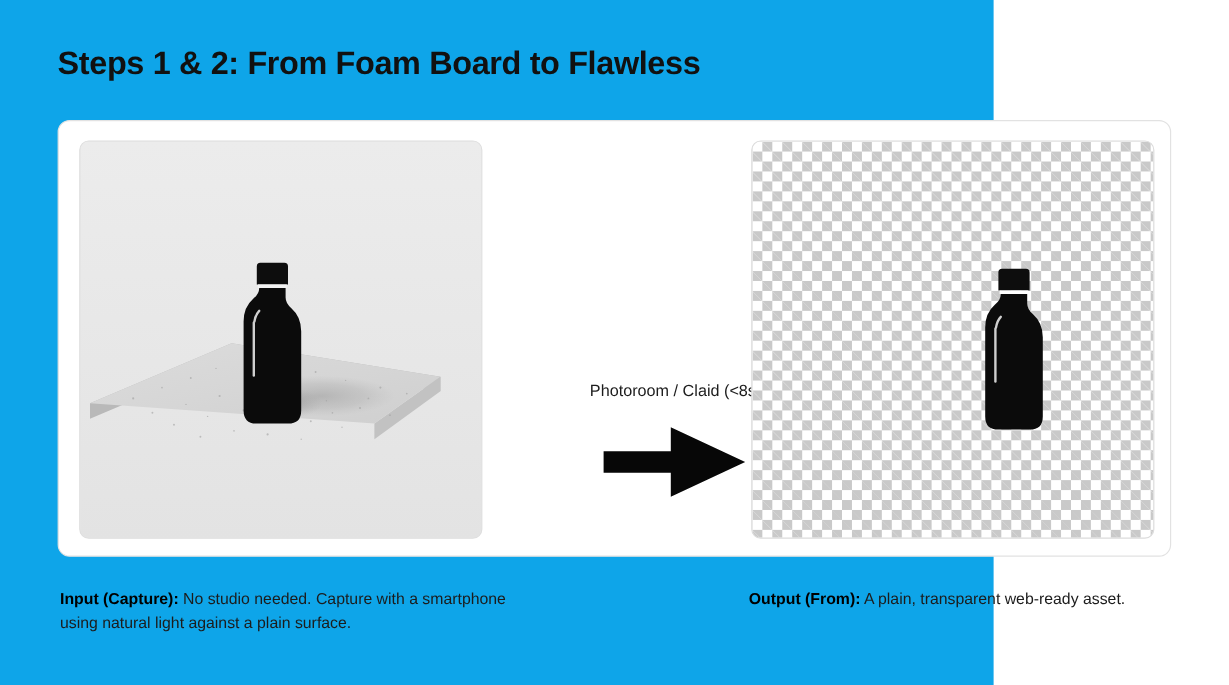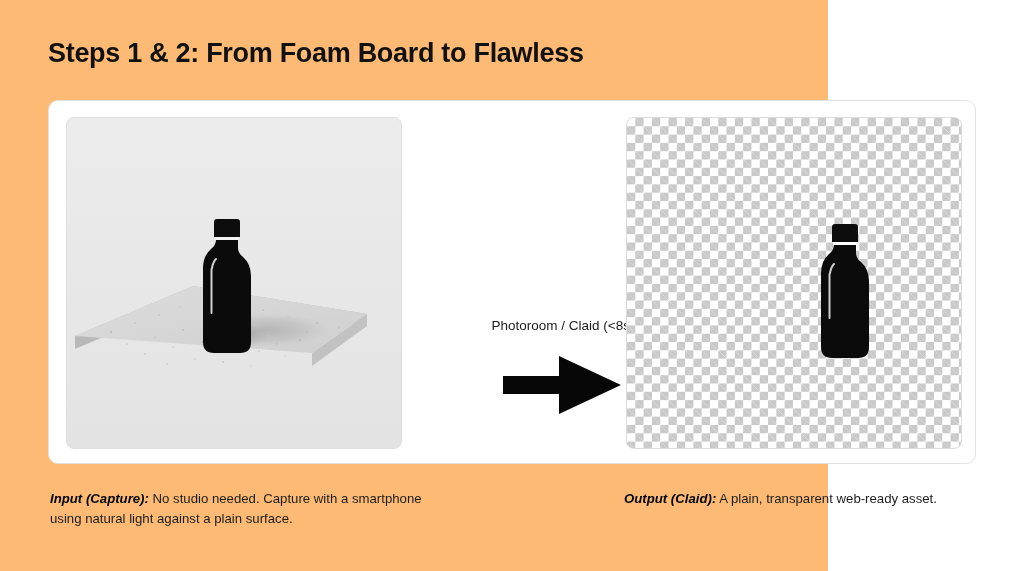--- a/index.html
+++ b/index.html
@@ -6,21 +6,21 @@
   html, body {
     margin: 0; padding: 0;
     width: 1024px; height: 571px;
     background: #ffffff;
     font-family: "Liberation Sans", sans-serif;
     overflow: hidden;
   }
   #page {
     position: relative;
     width: 828px; height: 571px;
-    background: #fdba74;
+    background: #0ea5e9;
   }
 
   
   #page-title {
     position: absolute;
     left: 48px; top: 38px;
     font-size: 27px;
     font-weight: bold;
     color: #111111;
     letter-spacing: -0.3px;
@@ -90,21 +90,21 @@
   #transform-arrow svg { display: block; width: 100%; height: 100%; }
 
   
   .caption {
     position: absolute;
     top: 489px;
     font-size: 13.2px;
     line-height: 1.55;
     color: #1c1c1c;
   }
-  .caption b { font-weight: bold; color: #000; font-style: italic; }
+  .caption b { font-weight: bold; color: #000; }
   #input-caption  { left: 50px;  width: 380px; }
   #output-caption { left: 624px; width: 360px; }
 </style>
 </head>
 <body>
 
 <div id="page">
 
   <div id="page-title">Steps 1 &amp; 2: From Foam Board to Flawless</div>
 
@@ -232,16 +232,16 @@
       </div>
     </div>
 
   </div>
 
   <div class="caption" id="input-caption">
     <b>Input (Capture):</b><span> No studio needed. Capture with a smartphone using natural light against a plain surface.</span>
   </div>
 
   <div class="caption" id="output-caption">
-    <b>Output (Claid):</b><span> A plain, transparent web-ready asset.</span>
+    <b>Output (From):</b><span> A plain, transparent web-ready asset.</span>
   </div>
 
 </div>
 
 </body></html>

